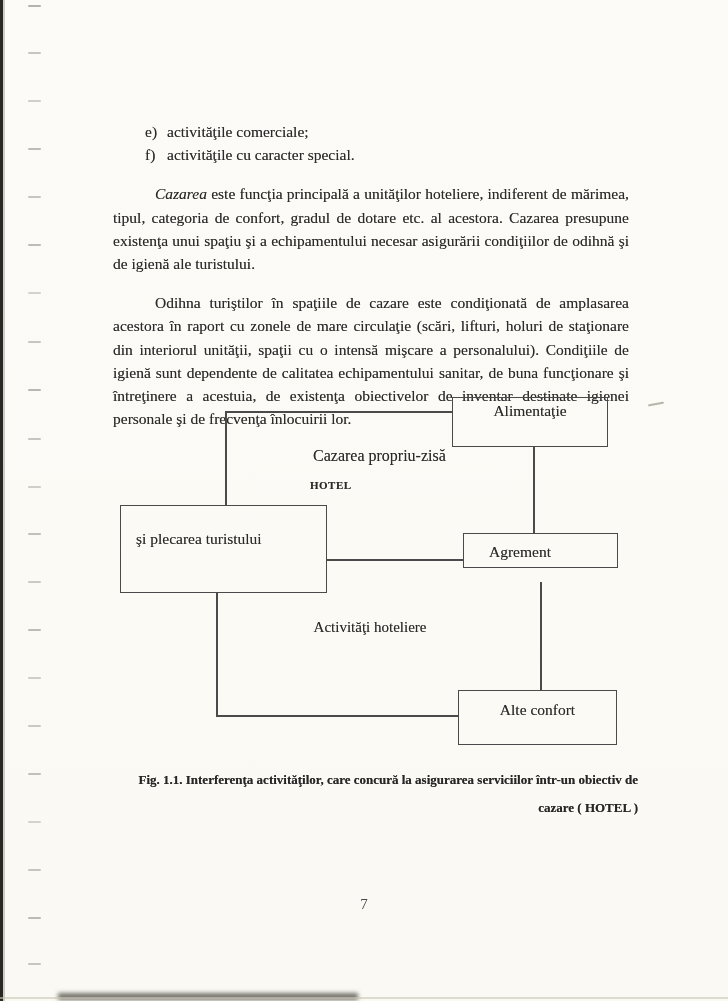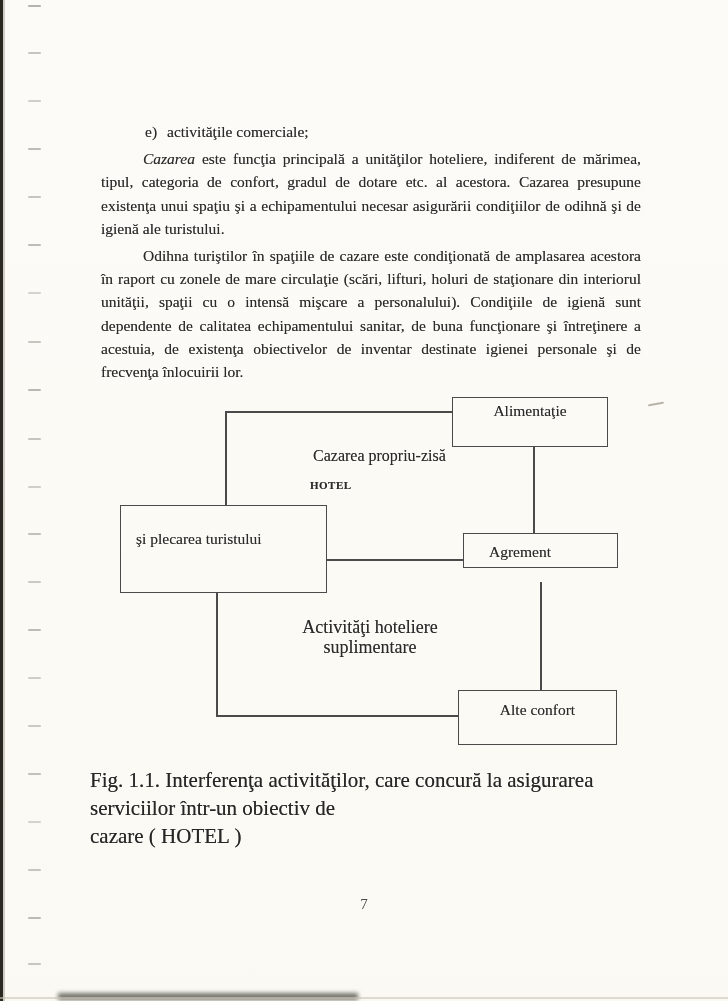--- a/index.html
+++ b/index.html
@@ -21,34 +21,34 @@
   .bottom-line{position:absolute;left:0;top:997px;width:728px;height:2px;background:#c9c5b4;opacity:.6;}
   .pen-mark{position:absolute;left:648px;top:403px;width:16px;height:2px;background:#b8b5ab;border-radius:2px;transform:rotate(-10deg);}
   
   .content{
     position:absolute;left:97px;top:120px;width:548px;
     font-size:15.5px;line-height:23.2px;text-align:justify;
     text-shadow:0 0 .5px rgba(43,43,43,.55);
   }
   .list-line{padding-left:48px;text-align:left;}
   .list-line .marker{display:inline-block;min-width:22px;}
-  .para{margin:4px;text-indent:42px;}
+  .para{margin:16px;text-indent:42px;}
   
   .dbox{
     position:absolute;border:1.5px solid #4a4a4a;background:transparent;
     font-size:15.5px;line-height:20px;text-shadow:0 0 .5px rgba(43,43,43,.5);
     box-sizing:border-box;
   }
   .conn{position:absolute;background:#4a4a4a;}
   .dlabel{position:absolute;font-size:16px;white-space:nowrap;text-shadow:0 0 .5px rgba(43,43,43,.5);}
   .dlabel.bold{font-weight:bold;font-size:11px;letter-spacing:.5px;}
-  .dlabel-center{position:absolute;text-align:center;font-size:18px;line-height:20px;text-shadow:0 0 .5px rgba(43,43,43,.5);}
+  .dlabel-center{position:absolute;text-align:center;font-size:15px;line-height:20px;text-shadow:0 0 .5px rgba(43,43,43,.5);}
   .caption{
     position:absolute;left:90px;top:766px;width:548px;
-    text-align:left;font-weight:normal;font-size:21px;line-height:28px;
+    text-align:right;font-weight:bold;font-size:13px;line-height:28px;
     color:#262626;text-shadow:0 0 .5px rgba(38,38,38,.6);
   }
   .pageno{position:absolute;left:0;top:896px;width:728px;text-align:center;font-size:15px;color:#4a4a4a;}
 </style>
 </head>
 <body>
 
 <div class="page">
 
   <div class="edge-left"></div>
@@ -75,20 +75,23 @@
   <div class="margin-mark" style="top:917px;opacity:.7"></div>
   <div class="margin-mark" style="top:963px;opacity:.6"></div>
   <div class="bottom-smudge"></div>
   <div class="bottom-line"></div>
   <div class="pen-mark"></div>
 
   <div class="content">
     <div class="list-line">
       <span class="marker">e)</span><span>activităţile comerciale;</span>
     </div>
+    <div class="list-line">
+      <span class="marker">f)</span><span>activităţile cu caracter special.</span>
+    </div>
     <p class="para"><i>Cazarea</i><span> este funcţia principală a unităţilor hoteliere, indiferent de mărimea, tipul, categoria de confort, gradul de dotare etc. al acestora. Cazarea presupune existenţa unui spaţiu şi a echipamentului necesar asigurării condiţiilor de odihnă şi de igienă ale turistului.</span></p>
     <p class="para">Odihna turiştilor în spaţiile de cazare este condiţionată de amplasarea acestora în raport cu zonele de mare circulaţie (scări, lifturi, holuri de staţionare din interiorul unităţii, spaţii cu o intensă mişcare a personalului). Condiţiile de igienă sunt dependente de calitatea echipamentului sanitar, de buna funcţionare şi întreţinere a acestuia, de existenţa obiectivelor de inventar destinate igienei personale şi de frecvenţa înlocuirii lor.</p>
   </div>
 
   <div>
 
     <div class="conn" style="left:225px;top:411px;width:227px;height:2px"></div>
     <div class="conn" style="left:225px;top:411px;width:2px;height:94px"></div>
     <div class="conn" style="left:533px;top:447px;width:2px;height:86px"></div>
     <div class="conn" style="left:327px;top:559px;width:136px;height:2px"></div>
@@ -106,21 +109,20 @@
       <span>Agrement</span>
     </div>
     <div class="dbox" style="left:458px;top:690px;width:159px;height:55px;text-align:center;padding-top:9px">
       <span>Alte confort</span>
     </div>
 
     <div class="dlabel" style="left:313px;top:447px">Cazarea propriu-zisă</div>
     <div class="dlabel bold" style="left:310px;top:479px">HOTEL</div>
     <div class="dlabel-center" style="left:275px;top:617px;width:190px">
       <div>Activităţi hoteliere</div>
-      <div>suplimentare</div>
     </div>
   </div>
 
   <div class="caption">
     <div>Fig. 1.1. Interferenţa activităţilor, care concură la asigurarea serviciilor într-un obiectiv de</div>
     <div>cazare ( HOTEL )</div>
   </div>
 
   <div class="pageno">7</div>
 

